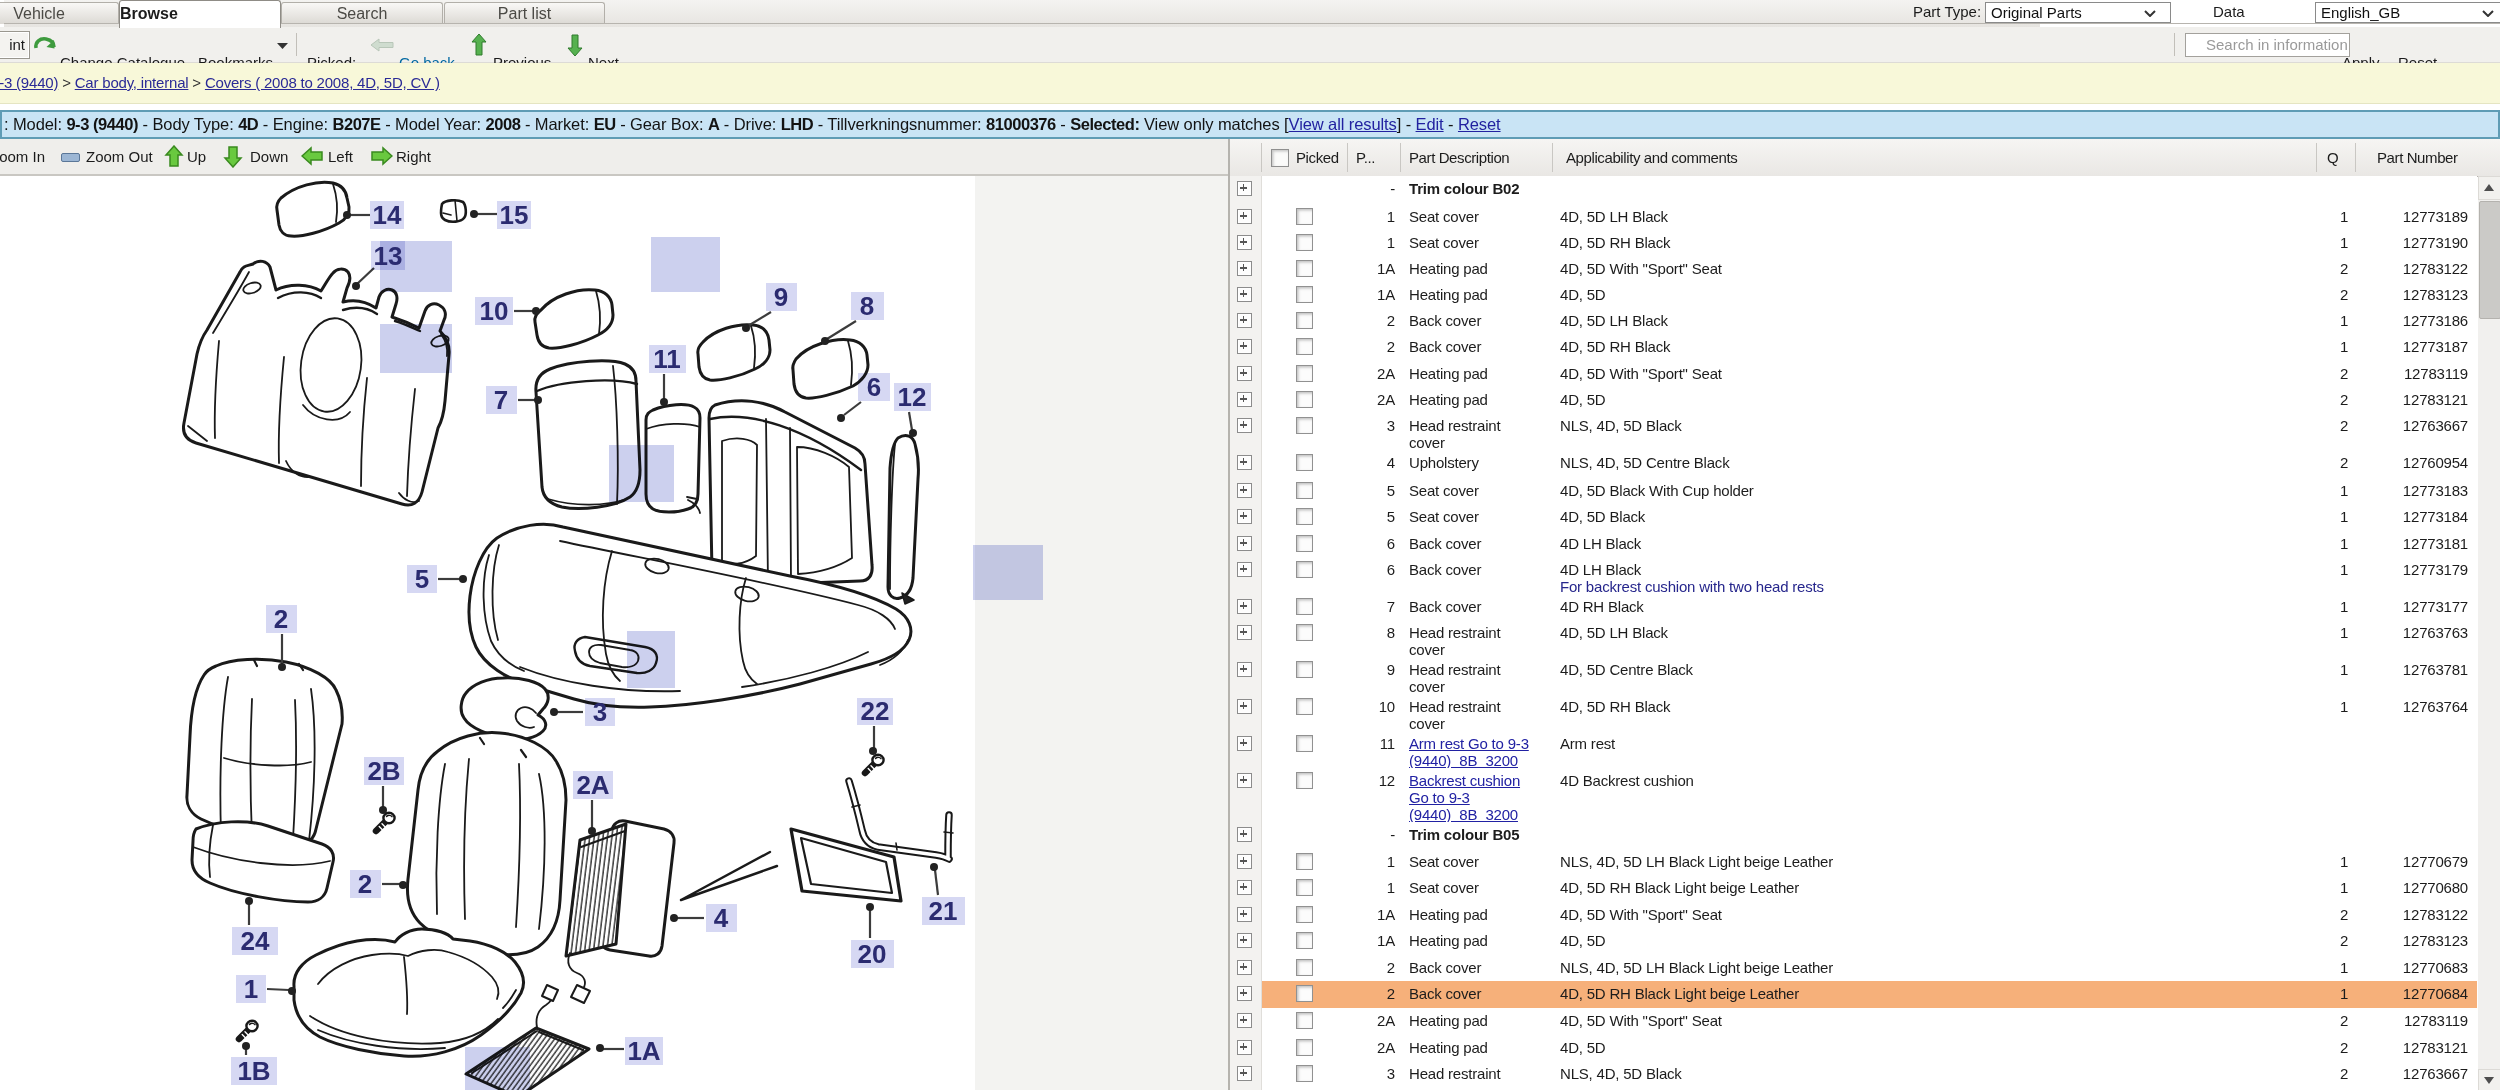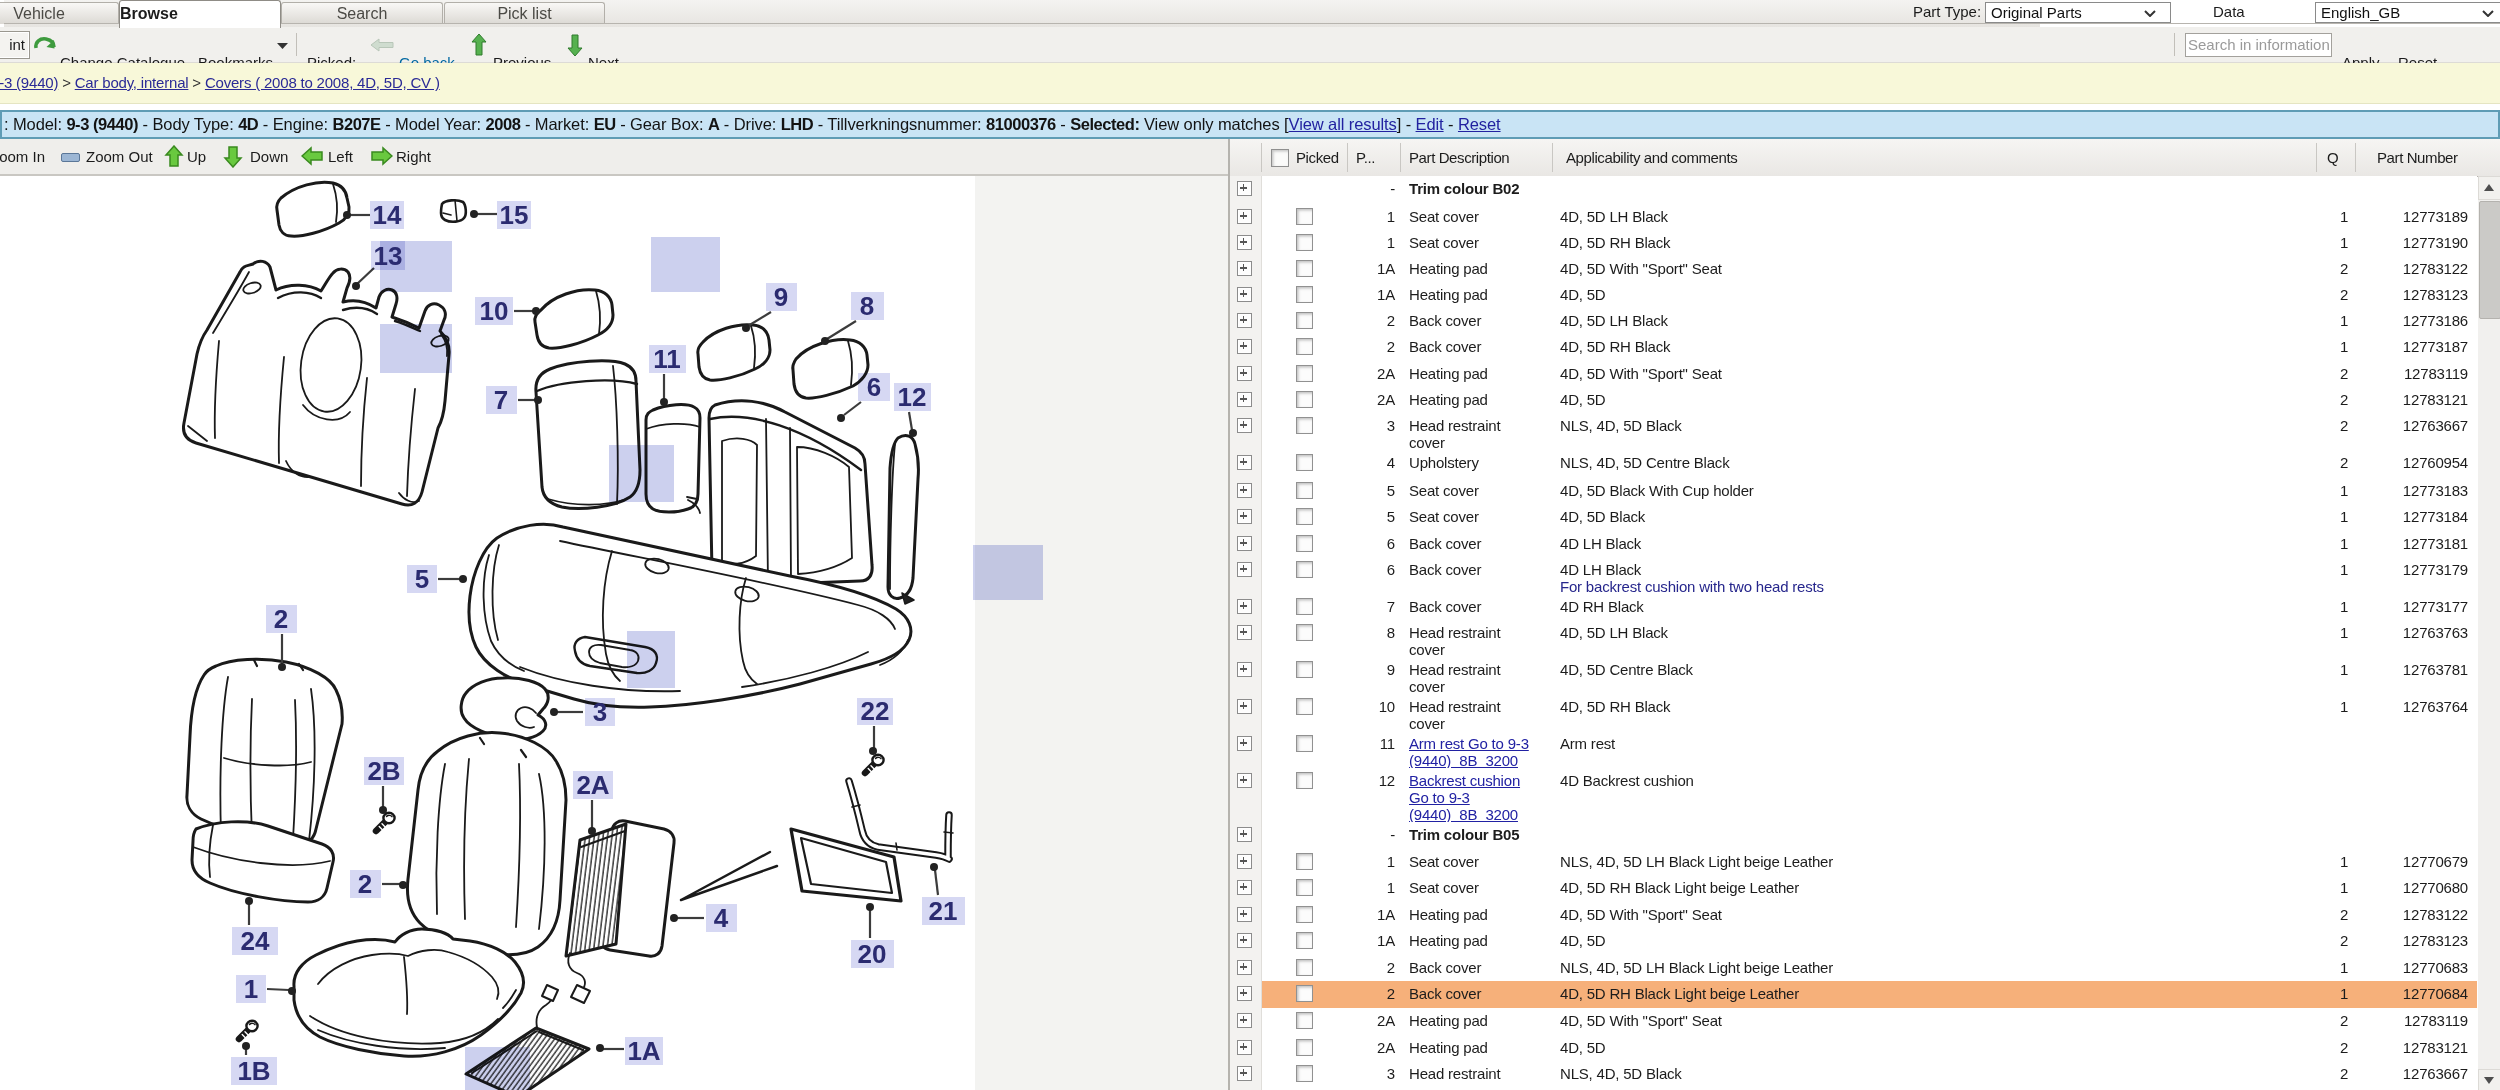--- a/index.html
+++ b/index.html
@@ -71,21 +71,21 @@
 #sbthumb{left:2479px;top:201px;width:20px;height:116px;background:#cbcac7;border:1px solid #b4b2ae;border-radius:2px;}
 .sarr{position:absolute;width:0;height:0;border-left:5px solid transparent;border-right:5px solid transparent;}
 </style>
 </head>
 <body>
 
 <div class="abs" id="tabbar">
   <div class="tab" style="left:-45px;width:158px;">Vehicle</div>
   <div id="tabActive" style="left:115px;width:160px;">Browse</div>
   <div class="tab" style="left:277px;width:160px;">Search</div>
-  <div class="tab" style="left:440px;width:159px;">Pick list</div>
+  <div class="tab" style="left:440px;width:159px;">Part list</div>
   <div id="tabline"></div>
   <span class="toplab" style="left:1909px;">Part Type:</span>
   <div class="combo" style="left:1981px;width:179px;">Original Parts
     <svg class="cchev" style="left:158px;" viewBox="0 0 12 7">
         <path d="M1 1 L6 6 L11 1" fill="none" stroke="#333" stroke-width="2"></path>
       </svg>
   </div>
   <span class="toplab" style="left:2209px;">Data language:</span>
   <div class="combo" style="left:2311px;width:187px;">English_GB
     <svg class="cchev" style="left:166px;" viewBox="0 0 12 7">
@@ -114,21 +114,21 @@
   <svg class="abs" style="left:470px;top:6px;" width="18" height="24" viewBox="0 0 18 24">
     <path d="M9 1 L16 9 L12 9 L12 22 L6 22 L6 9 L2 9 Z" fill="#56b14f" stroke="#2f7b2d" stroke-width="1"></path>
   </svg>
   <span class="t" style="left:493px;">Previous</span>
   <svg class="abs" style="left:566px;top:6px;" width="18" height="24" viewBox="0 0 18 24">
     <path d="M9 23 L2 15 L6 15 L6 2 L12 2 L12 15 L16 15 Z" fill="#56b14f" stroke="#2f7b2d" stroke-width="1"></path>
   </svg>
   <span class="t" style="left:588px;">Next</span>
   <div class="vsep" style="left:2174px;"></div>
   <div class="abs" style="left:2185px;top:6px;width:143px;height:22px;border:1px solid #a3a19c;background:#fff;
-       font-size:15px;line-height:22px;color:#9a9a9a;padding-left:2px;">Search in information</div>
+       font-size:15px;line-height:22px;color:#9a9a9a;padding-left:20px;">Search in information</div>
   <span class="t" style="left:2342px;">Apply</span>
   <span class="t" style="left:2398px;">Reset</span>
 </div>
 
 <div class="abs" id="crumb">
     <span style="position:absolute;left:-9px;"><a>9-3 (9440)</a> &gt; <a>Car body, internal</a> &gt; <a>Covers ( 2008 to 2008, 4D, 5D, CV )</a></span>
   </div>
 
 <div class="abs" id="blue">
     <span style="position:absolute;left:2px;">: Model: <b>9-3 (9440)</b> - Body Type: <b>4D</b> - Engine: <b>B207E</b> - Model Year: <b>2008</b> - Market: <b>EU</b> - Gear Box: <b>A</b> - Drive: <b>LHD</b> - Tillverkningsnummer: <b>81000376</b> - <b>Selected:</b> View only matches [<a>View all results</a>] - <a>Edit</a> - <a>Reset</a></span>

